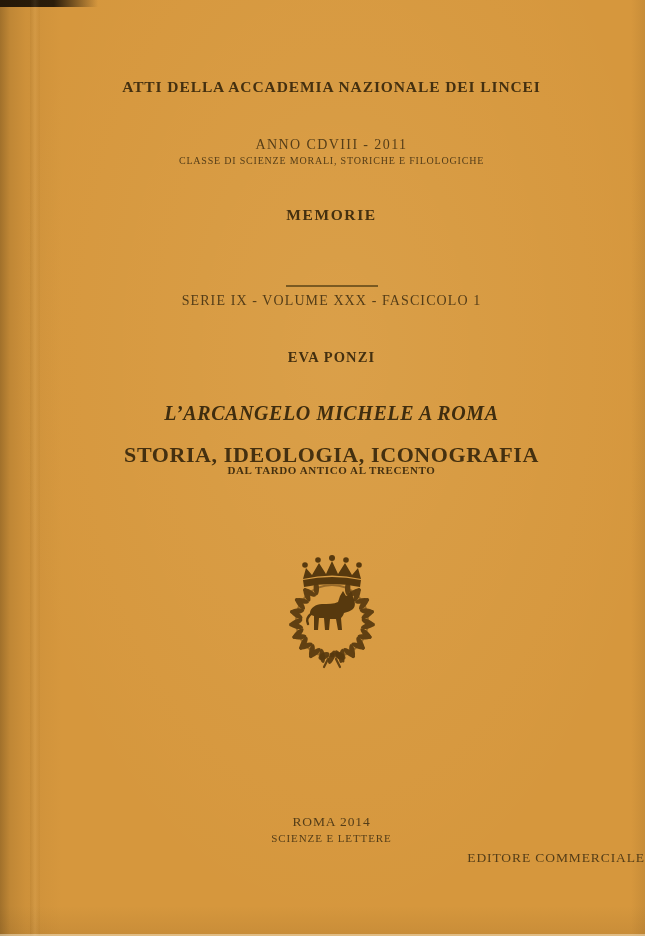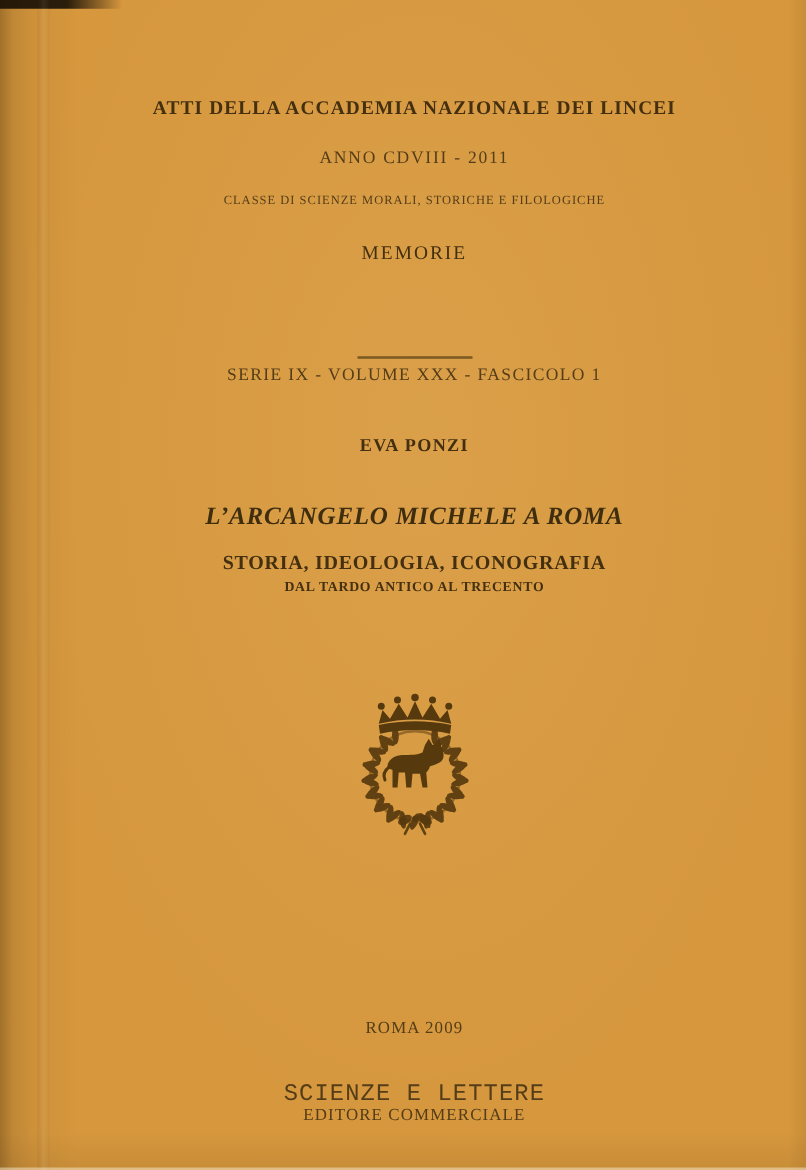--- a/index.html
+++ b/index.html
@@ -32,35 +32,35 @@
     background: linear-gradient(90deg, rgba(0,0,0,0.05), rgba(255,240,200,0.07), rgba(0,0,0,0.03));
   }
   
   .content {
     position: absolute; left: 18px; right: 0; top: 0; height: 100%;
     text-align: center;
     color: #4a3413;
   }
   .line { position: absolute; width: 100%; left: 0; }
   .journal-name   { top: 78px;  font-size: 15.5px; font-weight: bold; letter-spacing: 0.9px; color: #443010; }
-  .year-line      { top: 119px; font-size: 14px;   letter-spacing: 1.4px; color: #543d18; }
+  .year-line      { top: 137px; font-size: 14px;   letter-spacing: 1.4px; color: #543d18; }
   .classe-line    { top: 155px; font-size: 10px; letter-spacing: 0.8px; color: #543d18; }
-  .memorie        { top: 194px; font-size: 15.5px; font-weight: normal; letter-spacing: 1.6px; color: #443010; }
+  .memorie        { top: 206px; font-size: 15.5px; font-weight: bold; letter-spacing: 1.6px; color: #443010; }
   .series-line    { top: 249px; font-size: 14px;   letter-spacing: 1.1px; color: #543d18; margin-top: 44px; }
   .divider {
     position: absolute; top: 285px; left: 50%; margin-left: -46px;
     width: 92px; height: 2px; background: #7a5a22; border: none;
   }
   .author         { top: 349px; font-size: 14.5px; font-weight: bold; letter-spacing: 1.1px; color: #443010; }
   .book-title     { top: 402px; font-size: 20px; font-weight: bold; font-style: italic; letter-spacing: 0.6px; color: #3f2d0f; }
-  .subtitle-1     { top: 442px; font-size: 16px; font-weight: bold; letter-spacing: 0.6px; color: #443010; }
+  .subtitle-1     { top: 442px; font-size: 22px; font-weight: bold; letter-spacing: 0.6px; color: #443010; }
   .subtitle-2     { top: 464px; font-size: 11px; font-weight: bold; letter-spacing: 0.6px; color: #443010; }
   .imprint-1      { top: 814px; font-size: 13.5px; letter-spacing: 0.9px; color: #543d18; }
-  .imprint-2      { top: 864px; font-size: 19px; letter-spacing: 0.9px; color: #543d18; font-family: Liberation Mono, monospace; }
-  .imprint-3      { top: 884px; font-size: 13.5px; letter-spacing: 0.9px; color: #543d18; }
+  .imprint-2      { top: 832px; font-size: 11px; letter-spacing: 0.9px; color: #543d18; }
+  .imprint-3      { top: 850px; font-size: 13.5px; letter-spacing: 0.9px; color: #543d18; text-align: right; }
   .emblem-wrap {
     position: absolute; top: 551px; left: 50%; margin-left: -62px;
     width: 124px; height: 122px;
   }
   .emblem-wrap svg { width: 100%; height: 100%; }
 </style>
 </head>
 <body>
 
 <div class="cover">
@@ -138,20 +138,20 @@
 
         <g opacity="0.9">
           <ellipse cx="52" cy="105" rx="6" ry="3.4" transform="rotate(-28 52 105)"></ellipse>
           <ellipse cx="68" cy="105" rx="6" ry="3.4" transform="rotate(28 68 105)"></ellipse>
           <circle cx="60" cy="104" r="2.4"></circle>
           <path d="M56,108 L52,116 M64,108 L68,116" stroke="#57390e" stroke-width="2.2" fill="none" stroke-linecap="round"></path>
         </g>
       </svg>
     </div>
 
-    <div class="line imprint-1">ROMA 2009</div>
+    <div class="line imprint-1">ROMA 2014</div>
 
     <div class="line imprint-2">SCIENZE E LETTERE</div>
 
     <div class="line imprint-3">EDITORE COMMERCIALE</div>
 
   </div>
 </div>
 
 </body></html>

